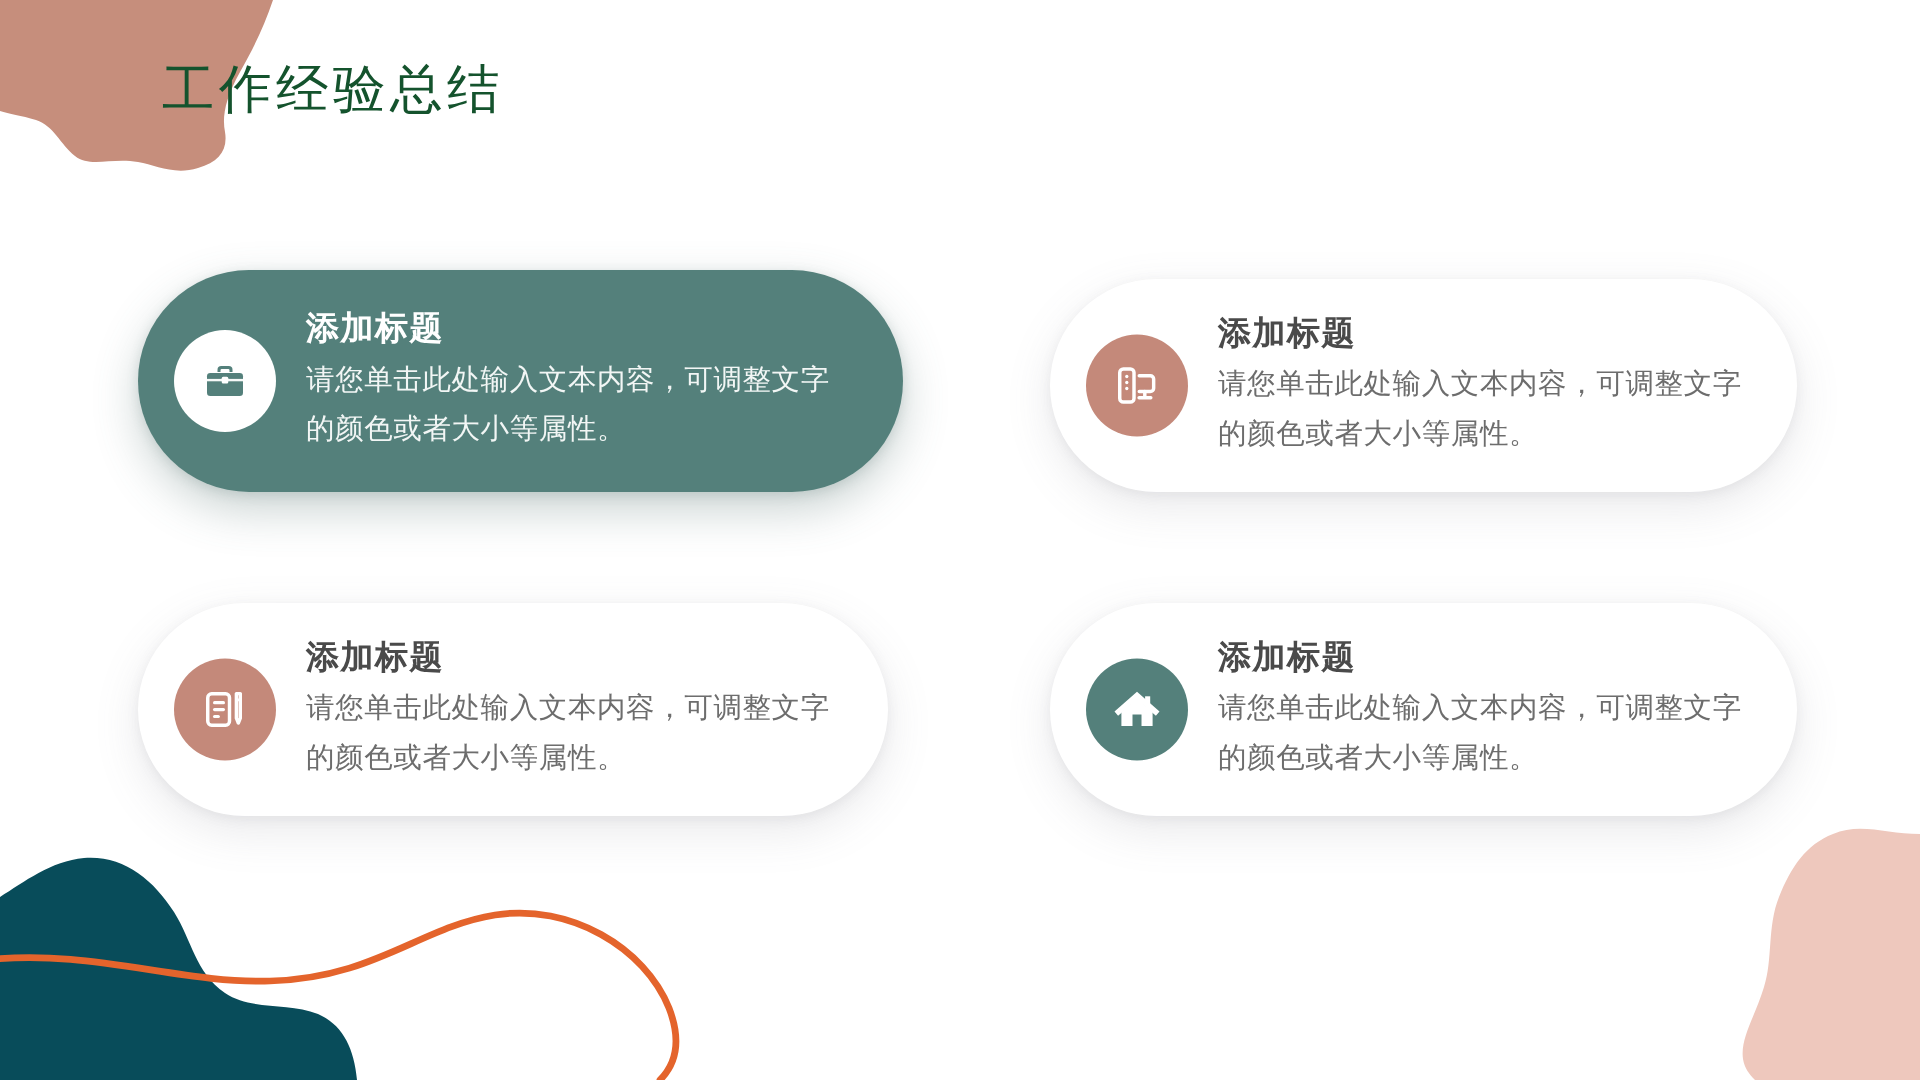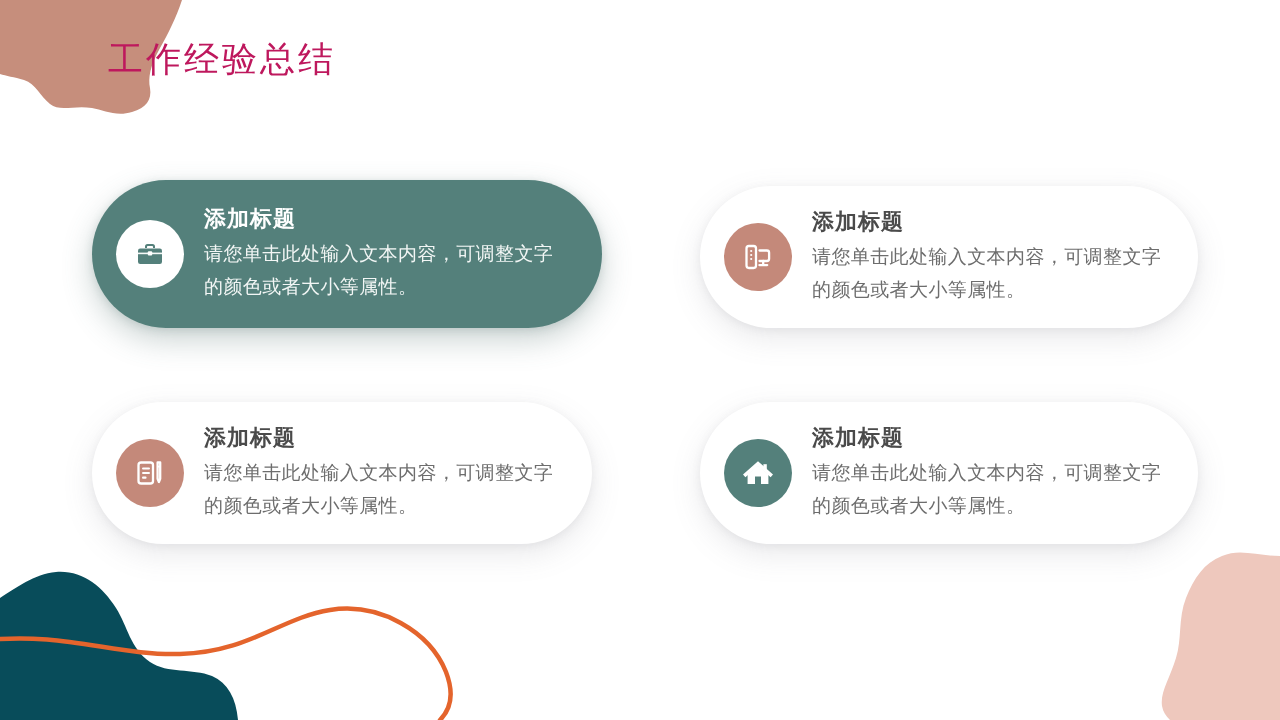--- a/index.html
+++ b/index.html
@@ -26,21 +26,21 @@
   }
 
   
   .page-title {
     position: absolute;
     left: 108px;
     top: 36px;
     font-size: 35px;
     letter-spacing: 3px;
     font-weight: 400;
-    color: #be185d;
+    color: #14532d;
     font-family: "Liberation Serif", "DejaVu Serif", serif;
     white-space: nowrap;
     z-index: 5;
   }
 
   
   .cards {
     position: absolute;
     left: 0;
     top: 0;

